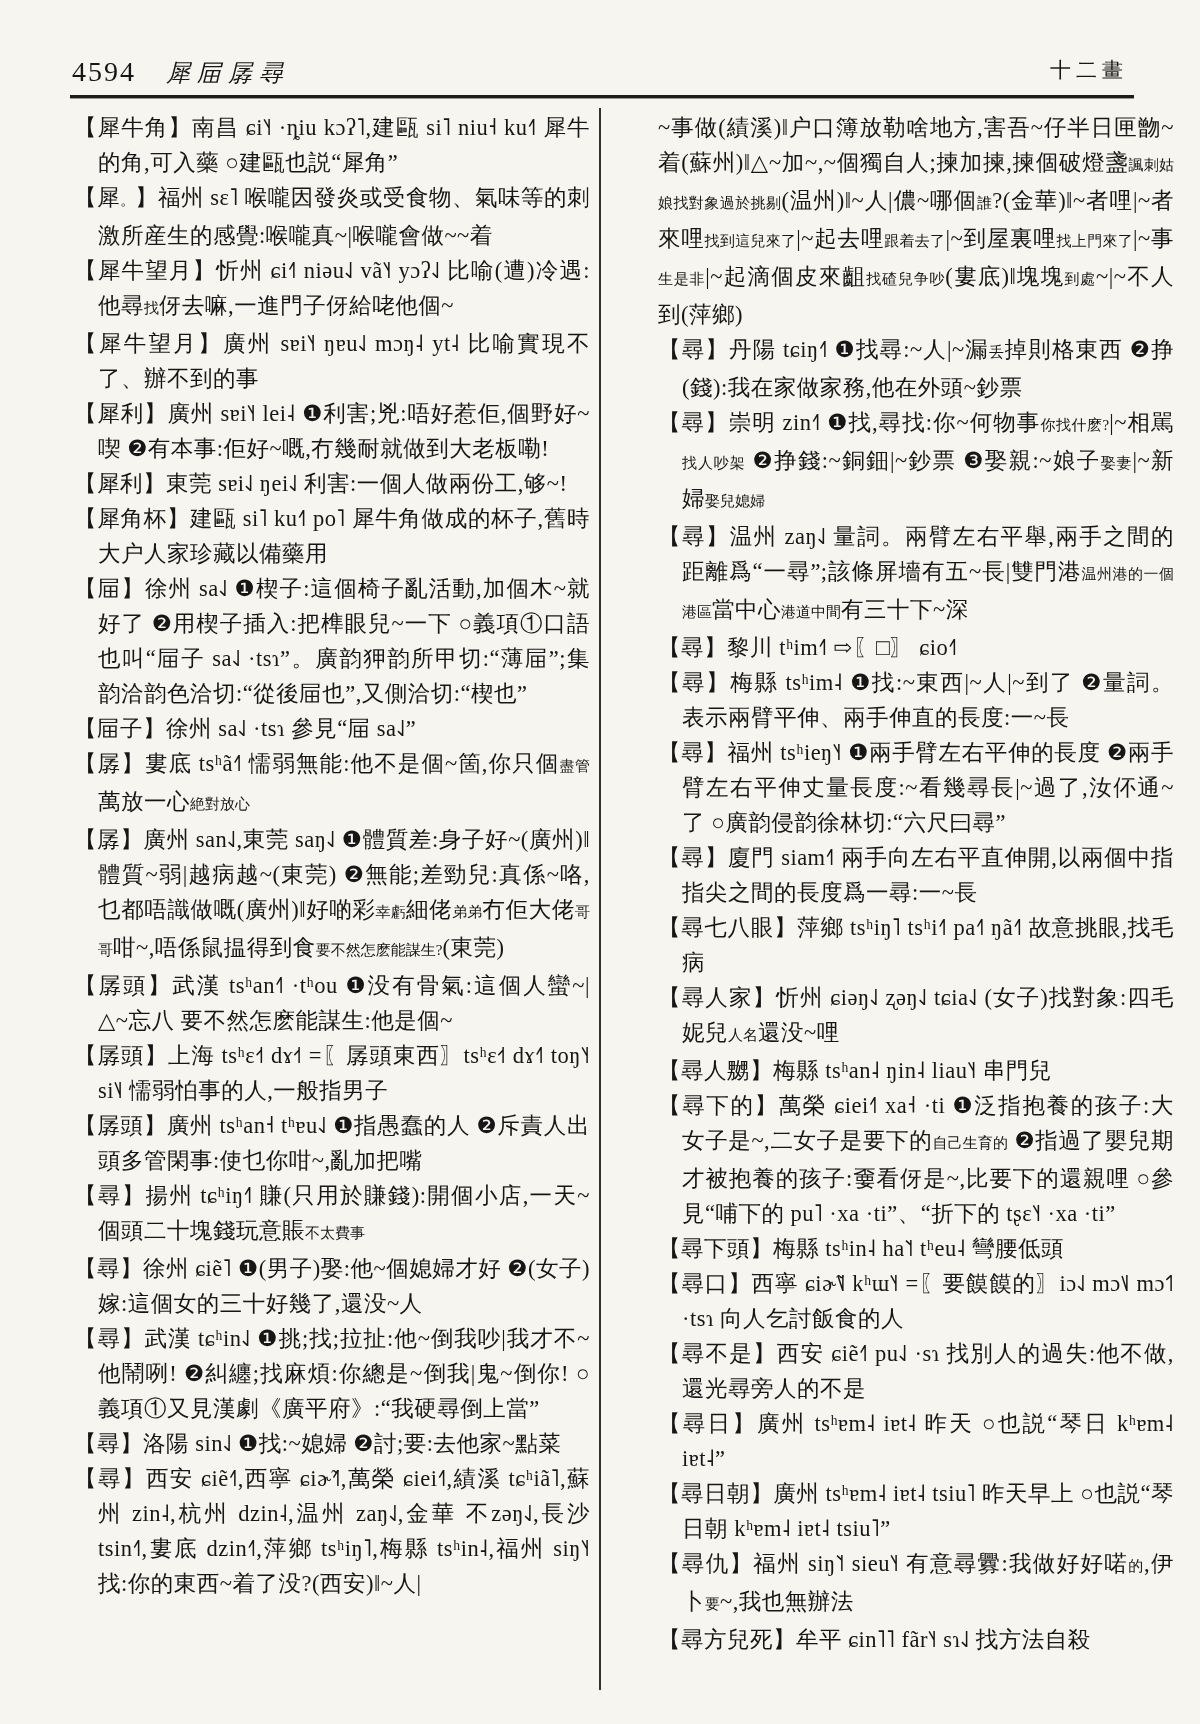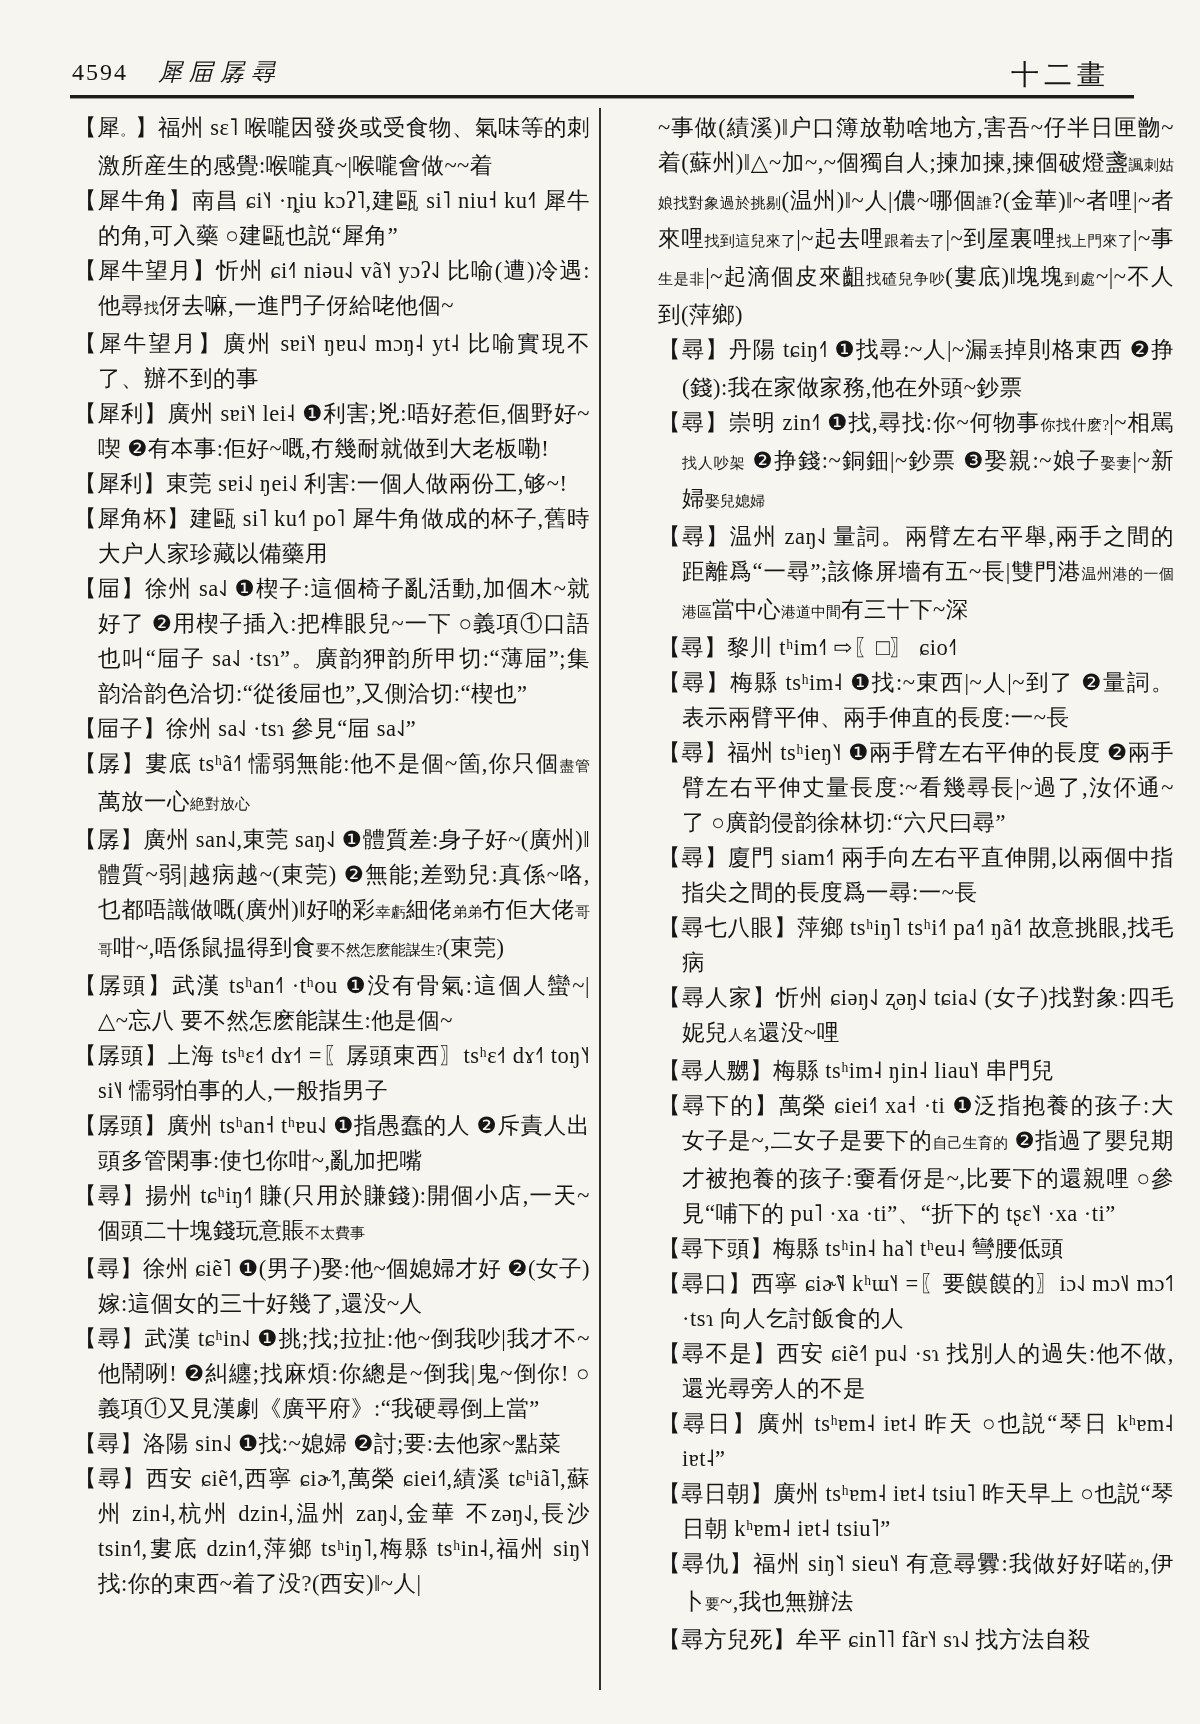--- a/index.html
+++ b/index.html
@@ -4,44 +4,44 @@
 <style>
   html,body{margin:0;padding:0;}
   body{
     width:1200px;height:1724px;
     background:#f7f5f0;
     font-family:"Liberation Serif","DejaVu Serif",serif;
     color:#161616;
   }
   .page{position:relative;width:1200px;height:1724px;overflow:hidden;background:#f7f5f0;}
   .header{position:absolute;top:56px;left:72px;right:70px;height:34px;font-size:23px;white-space:nowrap;}
-  .pgnum{letter-spacing:2px;font-size:24px;}
+  .pgnum{letter-spacing:2px;font-size:28px;}
   .guide{margin-left:30px;letter-spacing:7px;font-size:24px;font-style:italic;}
-  .section{position:absolute;right:20px;top:0;letter-spacing:5px;font-size:28px;margin-left:44px;}
+  .section{position:absolute;right:2px;top:0;letter-spacing:5px;font-size:21px;margin-left:44px;}
   .rule{position:absolute;left:70px;right:66px;top:95px;height:3px;background:#1c1c1c;border-bottom:1px solid #9a968e;}
   .divider{position:absolute;left:599px;top:108px;height:1582px;width:2px;background:#33312d;}
   .col{position:absolute;top:110px;width:516px;font-size:22.5px;line-height:35px;text-align:justify;letter-spacing:0.5px;}
   .col.left{left:74px;}
   .col.right{left:613px;margin-left:45px;}
   p.entry{margin:0;text-indent:-24px;padding-left:24px;}
   p.entry.cont{text-indent:0;padding-left:0;}
   .sm{font-size:15px;letter-spacing:0;}
 </style>
 </head>
 <body>
 
 <div class="page">
   <div class="header">
     <span class="pgnum">4594</span><span class="guide">犀屇孱尋</span><span class="section">十二畫</span>
   </div>
   <div class="rule"></div>
   <div class="divider"></div>
   <div class="col left" id="left-col">
+      <p class="entry"><span>【犀牛角】南昌 ɕi˥˧ ·ȵiu kɔʔ˥,建甌 si˥ niu˧ ku˧˥ 犀牛的角,可入藥 ○建甌也説“犀角”</span></p>
       <p class="entry"><span>【犀</span><span class="sm">。</span><span>】福州 sɛ˥ 喉嚨因發炎或受食物、氣味等的刺激所産生的感覺:喉嚨真~|喉嚨會做~~着</span></p>
-      <p class="entry"><span>【犀牛角】南昌 ɕi˥˧ ·ȵiu kɔʔ˥,建甌 si˥ niu˧ ku˧˥ 犀牛的角,可入藥 ○建甌也説“犀角”</span></p>
       <p class="entry"><span>【犀牛望月】忻州 ɕi˧˥ niəu˨˩ vã˥˧ yɔʔ˨˩ 比喻(遭)冷遇:他尋</span><span class="sm">找</span><span>伢去嘛,一進門子伢給咾他個~</span></p>
       <p class="entry"><span>【犀牛望月】廣州 sɐi˥˧ ŋɐu˨˩ mɔŋ˨ yt˨ 比喻實現不了、辦不到的事</span></p>
       <p class="entry"><span>【犀利】廣州 sɐi˥˧ lei˨ ❶利害;兇:唔好惹佢,個野好~喫 ❷有本事:佢好~嘅,冇幾耐就做到大老板嘞!</span></p>
       <p class="entry"><span>【犀利】東莞 sɐi˨˩ ŋei˨˩ 利害:一個人做兩份工,够~!</span></p>
       <p class="entry"><span>【犀角杯】建甌 si˥ ku˧˥ po˥ 犀牛角做成的杯子,舊時大户人家珍藏以備藥用</span></p>
       <p class="entry"><span>【屇】徐州 sa˨˩ ❶楔子:這個椅子亂活動,加個木~就好了 ❷用楔子插入:把榫眼兒~一下 ○義項①口語也叫“屇子 sa˨˩ ·tsɿ”。廣韵狎韵所甲切:“薄屇”;集韵洽韵色洽切:“從後屇也”,又側洽切:“楔也”</span></p>
       <p class="entry"><span>【屇子】徐州 sa˨˩ ·tsɿ 參見“屇 sa˨˩”</span></p>
       <p class="entry"><span>【孱】婁底 tsʰã˧˥ 懦弱無能:他不是個~箇,你只個</span><span class="sm">盡管</span><span>萬放一心</span><span class="sm">絶對放心</span></p>
       <p class="entry"><span>【孱】廣州 san˨˩,東莞 saŋ˨˩ ❶體質差:身子好~(廣州)‖體質~弱|越病越~(東莞) ❷無能;差勁兒:真係~咯,乜都唔識做嘅(廣州)‖好啲彩</span><span class="sm">幸虧</span><span>細佬</span><span class="sm">弟弟</span><span>冇佢大佬</span><span class="sm">哥哥</span><span>咁~,唔係鼠揾得到食</span><span class="sm">要不然怎麽能謀生?</span><span>(東莞)</span></p>
       <p class="entry"><span>【孱頭】武漢 tsʰan˧˥ ·tʰou ❶没有骨氣:這個人蠻~|△~忘八 要不然怎麽能謀生:他是個~</span></p>
@@ -57,21 +57,21 @@
       <p class="entry cont"><span>~事做(績溪)‖户口簿放勒啥地方,害吾~仔半日匣朆~着(蘇州)‖△~加~,~個獨自人;揀加揀,揀個破燈盞</span><span class="sm">諷刺姑娘找對象過於挑剔</span><span>(温州)‖~人|儂~哪個</span><span class="sm">誰</span><span>?(金華)‖~者哩|~者來哩</span><span class="sm">找到這兒來了</span><span>|~起去哩</span><span class="sm">跟着去了</span><span>|~到屋裏哩</span><span class="sm">找上門來了</span><span>|~事</span><span class="sm">生是非</span><span>|~起滴個皮來齟</span><span class="sm">找碴兒争吵</span><span>(婁底)‖塊塊</span><span class="sm">到處</span><span>~|~不人到(萍鄉)</span></p>
       <p class="entry"><span>【尋】丹陽 tɕiŋ˧˥ ❶找尋:~人|~漏</span><span class="sm">丢</span><span>掉則格東西 ❷挣(錢):我在家做家務,他在外頭~鈔票</span></p>
       <p class="entry"><span>【尋】崇明 zin˧˥ ❶找,尋找:你~何物事</span><span class="sm">你找什麽?</span><span>|~相駡</span><span class="sm">找人吵架</span><span> ❷挣錢:~銅鈿|~鈔票 ❸娶親:~娘子</span><span class="sm">娶妻</span><span>|~新婦</span><span class="sm">娶兒媳婦</span></p>
       <p class="entry"><span>【尋】温州 zaŋ˨˩ 量詞。兩臂左右平舉,兩手之間的距離爲“一尋”;該條屏墻有五~長|雙門港</span><span class="sm">温州港的一個港區</span><span>當中心</span><span class="sm">港道中間</span><span>有三十下~深</span></p>
       <p class="entry"><span>【尋】黎川 tʰim˧˥ ⇨〖□〗 ɕio˧˥</span></p>
       <p class="entry"><span>【尋】梅縣 tsʰim˨ ❶找:~東西|~人|~到了 ❷量詞。表示兩臂平伸、兩手伸直的長度:一~長</span></p>
       <p class="entry"><span>【尋】福州 tsʰieŋ˥˧ ❶兩手臂左右平伸的長度 ❷兩手臂左右平伸丈量長度:~看幾尋長|~過了,汝伓通~了 ○廣韵侵韵徐林切:“六尺曰尋”</span></p>
       <p class="entry"><span>【尋】廈門 siam˧˥ 兩手向左右平直伸開,以兩個中指指尖之間的長度爲一尋:一~長</span></p>
       <p class="entry"><span>【尋七八眼】萍鄉 tsʰiŋ˥ tsʰi˧˥ pa˧˥ ŋã˧˥ 故意挑眼,找毛病</span></p>
       <p class="entry"><span>【尋人家】忻州 ɕiəŋ˨˩ ʐəŋ˨˩ tɕia˨˩ (女子)找對象:四毛妮兒</span><span class="sm">人名</span><span>還没~哩</span></p>
-      <p class="entry"><span>【尋人嬲】梅縣 tsʰim˨ ŋin˨ liau˥˧ 串門兒</span></p>
+      <p class="entry"><span>【尋人嬲】梅縣 tsʰan˨ ŋin˨ liau˥˧ 串門兒</span></p>
       <p class="entry"><span>【尋下的】萬榮 ɕiei˧˥ xa˧ ·ti ❶泛指抱養的孩子:大女子是~,二女子是要下的</span><span class="sm">自己生育的</span><span> ❷指過了嬰兒期才被抱養的孩子:嫑看伢是~,比要下的還親哩 ○參見“哺下的 pu˥ ·xa ·ti”、“折下的 tʂɛ˥˧ ·xa ·ti”</span></p>
       <p class="entry"><span>【尋下頭】梅縣 tsʰin˨ ha˥˦ tʰeu˨ 彎腰低頭</span></p>
       <p class="entry"><span>【尋口】西寧 ɕiɚ̃˦˩ kʰɯ˥˧ =〖要饃饃的〗iɔ˨˩ mɔ˦˩ mɔ˦˥ ·tsɿ 向人乞討飯食的人</span></p>
       <p class="entry"><span>【尋不是】西安 ɕiẽ˧˥ pu˨˩ ·sɿ 找別人的過失:他不做,還光尋旁人的不是</span></p>
       <p class="entry"><span>【尋日】廣州 tsʰɐm˨ iɐt˨ 昨天 ○也説“琴日 kʰɐm˨ iɐt˨”</span></p>
       <p class="entry"><span>【尋日朝】廣州 tsʰɐm˨ iɐt˨ tsiu˥ 昨天早上 ○也説“琴日朝 kʰɐm˨ iɐt˨ tsiu˥”</span></p>
       <p class="entry"><span>【尋仇】福州 siŋ˥˦ sieu˥˧ 有意尋釁:我做好好喏</span><span class="sm">的</span><span>,伊卜</span><span class="sm">要</span><span>~,我也無辦法</span></p>
       <p class="entry"><span>【尋方兒死】牟平 ɕin˥˥ fãr˥˧ sɿ˨˩ 找方法自殺</span></p>
     </div>
 </div>

